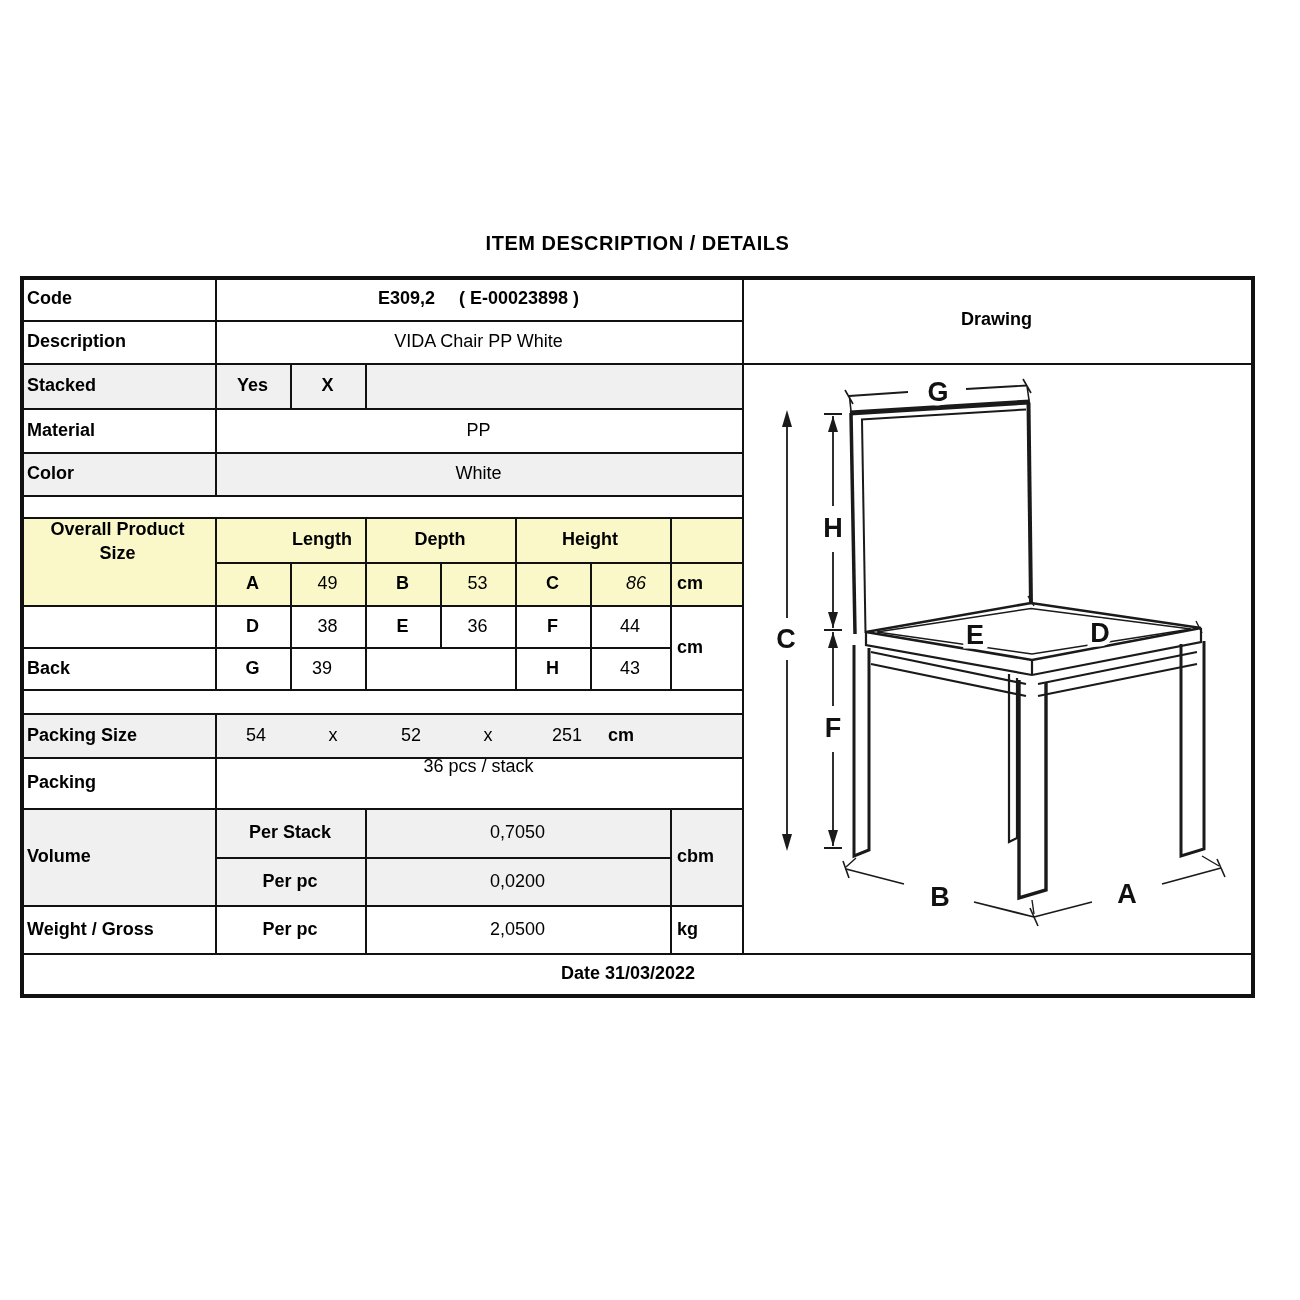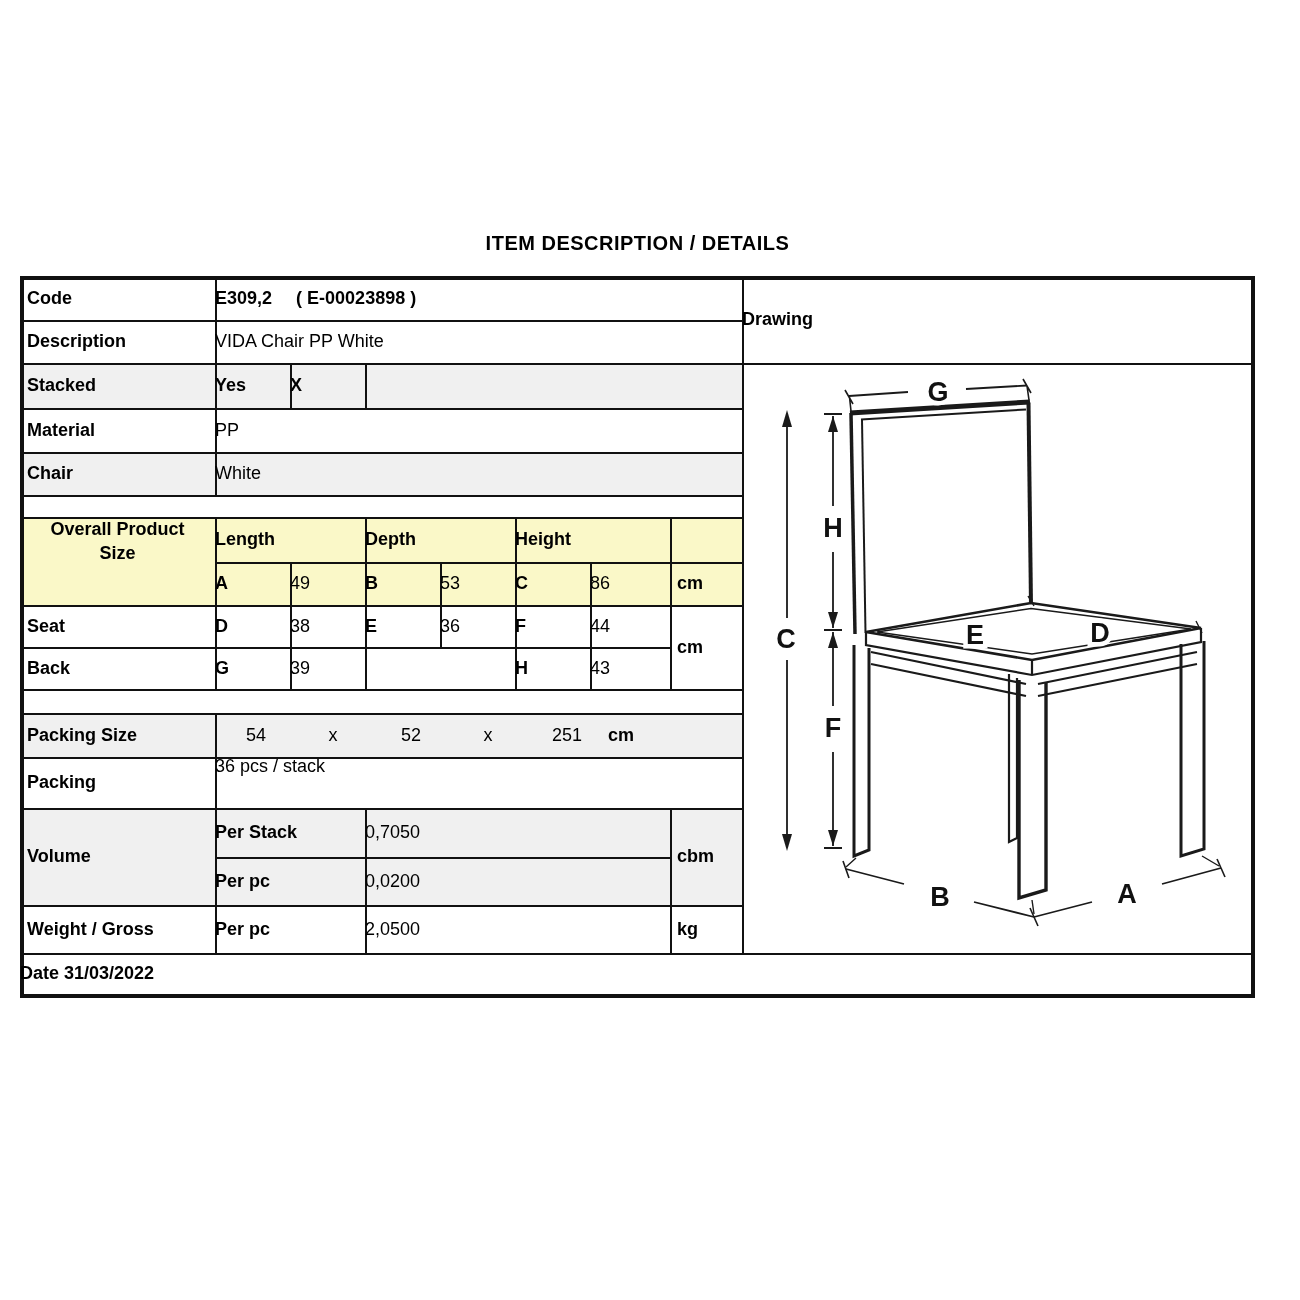--- a/index.html
+++ b/index.html
@@ -5,21 +5,21 @@
   html,body{margin:0;padding:0;background:#fff;}
   #canvas{position:relative;width:1300px;height:1300px;background:#ffffff;overflow:hidden;
           font-family:"Liberation Sans",sans-serif;color:#000;}
   .title{position:absolute;left:20px;top:232px;width:1235px;text-align:center;
          font-size:20px;font-weight:bold;letter-spacing:.5px;}
   #tbl{position:absolute;left:20px;top:276px;width:1235px;height:722px;}
   .fill{position:absolute;z-index:0;}
   .ln{position:absolute;background:#111;z-index:1;}
   .cell{position:absolute;z-index:2;font-size:18px;white-space:nowrap;}
   .lab{font-weight:bold;padding-left:7px;}
-  .ctr{}
+  .ctr{text-align:center;}
   .b{font-weight:bold;}
   .vflex{display:flex;flex-direction:column;align-items:center;justify-content:flex-start;
          font-weight:bold;text-align:center;}
   .pk{position:absolute;transform:translateX(-50%);}
   svg{position:absolute;z-index:3;}
   .dimtxt{font-family:"Liberation Sans",sans-serif;font-weight:bold;font-size:27px;fill:#111;
           text-anchor:middle;paint-order:stroke;stroke:#ffffff;stroke-width:9px;}
 </style>
 </head>
 <body>
@@ -45,40 +45,39 @@
     <div class="cell lab" style="left:0;top:44px;width:195px;line-height:43px;">Description</div>
     <div class="cell ctr" style="left:195px;top:44px;width:527px;line-height:43px;">VIDA Chair PP White</div>
 
     <div class="cell lab" style="left:0;top:87px;width:195px;line-height:45px;">Stacked</div>
     <div class="cell ctr b" style="left:195px;top:87px;width:75px;line-height:45px;">Yes</div>
     <div class="cell ctr b" style="left:270px;top:87px;width:75px;line-height:45px;">X</div>
 
     <div class="cell lab" style="left:0;top:132px;width:195px;line-height:44px;">Material</div>
     <div class="cell ctr" style="left:195px;top:132px;width:527px;line-height:44px;">PP</div>
 
-    <div class="cell lab" style="left:0;top:176px;width:195px;line-height:43px;">Chair</div>
+    <div class="cell lab" style="left:0;top:176px;width:195px;line-height:43px;">Color</div>
     <div class="cell ctr" style="left:195px;top:176px;width:527px;line-height:43px;">White</div>
 
     <div class="cell vflex" style="left:0;top:241px;width:195px;height:88px;line-height:24px;">
       <span>Overall Product</span>
       <span>Size</span>
     </div>
-    <div class="cell ctr b" style="left:195px;top:241px;width:150px;line-height:45px;">Length</div>
+    <div class="cell ctr b" style="left:195px;top:241px;width:150px;line-height:45px;padding-left:32px;">Length</div>
     <div class="cell ctr b" style="left:345px;top:241px;width:150px;line-height:45px;border-radius:6px;">Depth</div>
     <div class="cell ctr b" style="left:495px;top:241px;width:150px;line-height:45px;">Height</div>
 
     <div class="cell ctr b" style="left:195px;top:286px;width:75px;line-height:43px;">A</div>
     <div class="cell ctr" style="left:270px;top:286px;width:75px;line-height:43px;">49</div>
     <div class="cell ctr b" style="left:345px;top:286px;width:75px;line-height:43px;">B</div>
     <div class="cell ctr" style="left:420px;top:286px;width:75px;line-height:43px;">53</div>
     <div class="cell ctr b" style="left:495px;top:286px;width:75px;line-height:43px;">C</div>
-    <div class="cell ctr" style="left:570px;top:286px;width:92px;line-height:43px;">86</div>
+    <div class="cell ctr" style="left:570px;top:286px;width:92px;line-height:43px;font-style:italic;">86</div>
     <div class="cell lab" style="left:650px;top:286px;width:72px;line-height:43px;">cm</div>
 
-    <div class="cell lab" style="left:0;top:329px;width:195px;line-height:42px;">Seat</div>
     <div class="cell ctr b" style="left:195px;top:329px;width:75px;line-height:42px;">D</div>
     <div class="cell ctr" style="left:270px;top:329px;width:75px;line-height:42px;">38</div>
     <div class="cell ctr b" style="left:345px;top:329px;width:75px;line-height:42px;">E</div>
     <div class="cell ctr" style="left:420px;top:329px;width:75px;line-height:42px;">36</div>
     <div class="cell ctr b" style="left:495px;top:329px;width:75px;line-height:42px;">F</div>
     <div class="cell ctr" style="left:570px;top:329px;width:80px;line-height:42px;">44</div>
 
     <div class="cell lab" style="left:0;top:371px;width:195px;line-height:42px;">Back</div>
     <div class="cell ctr b" style="left:195px;top:371px;width:75px;line-height:42px;">G</div>
     <div class="cell ctr" style="left:270px;top:371px;width:64px;line-height:42px;">39</div>

